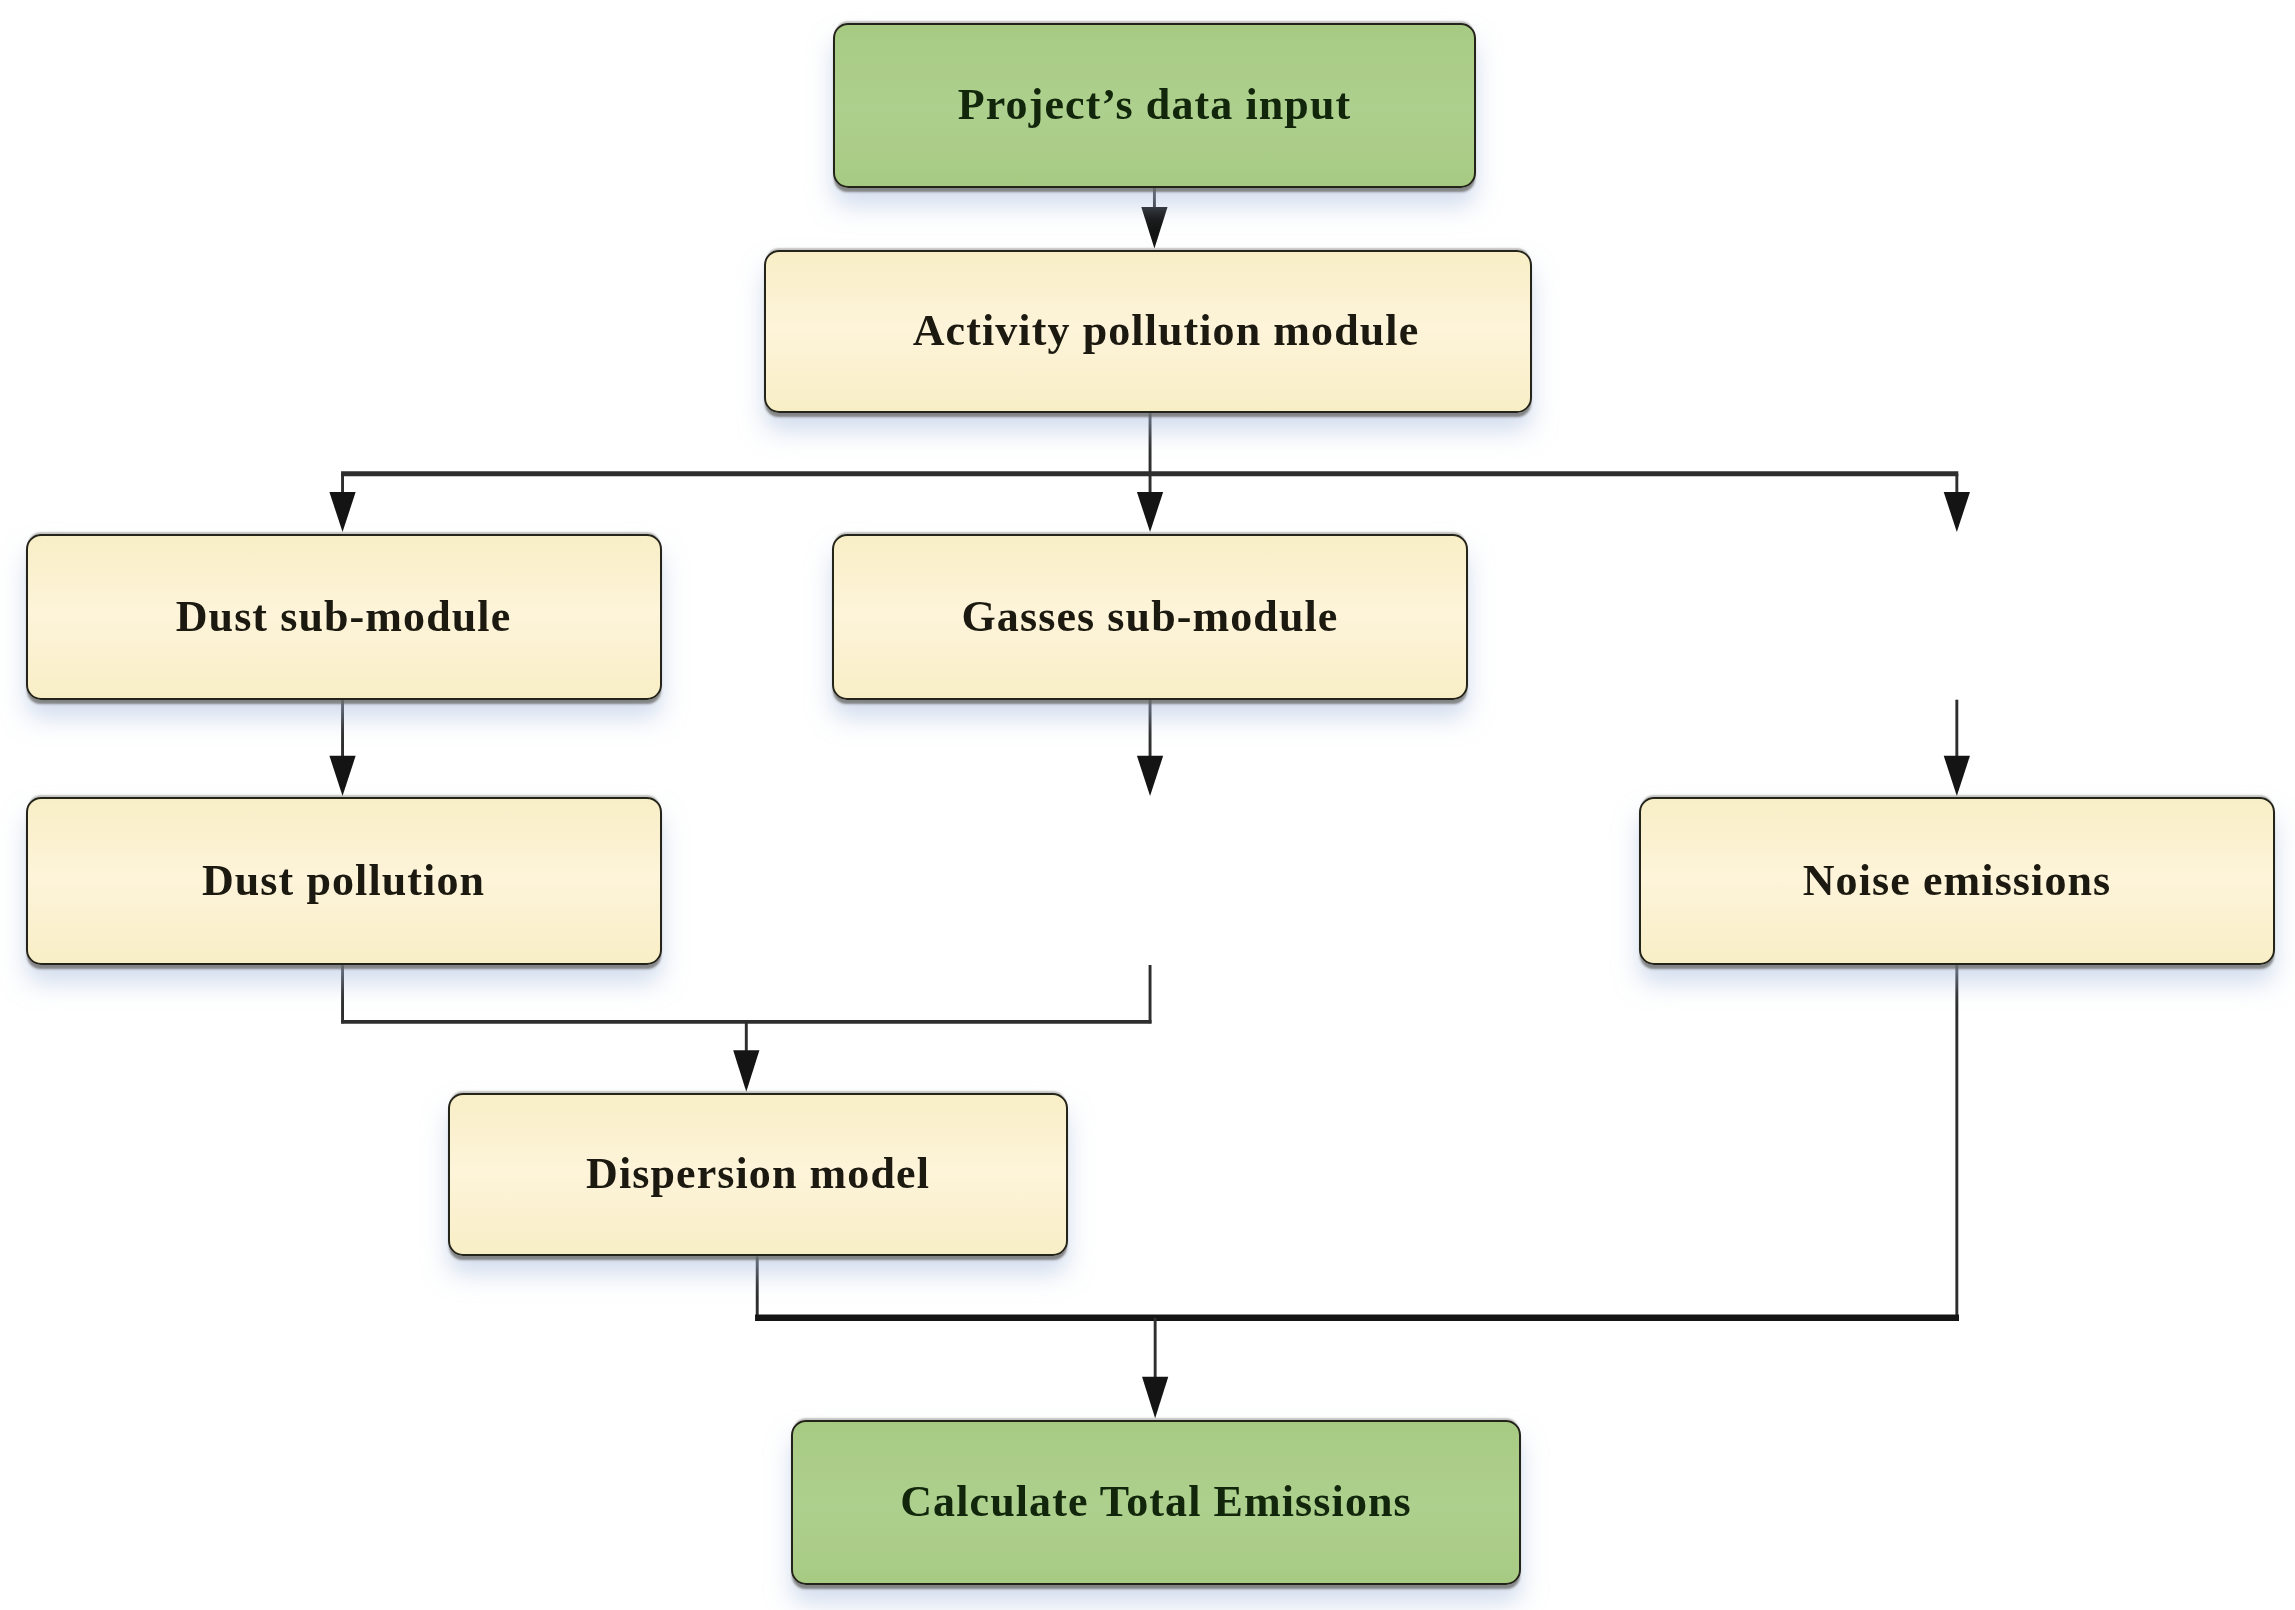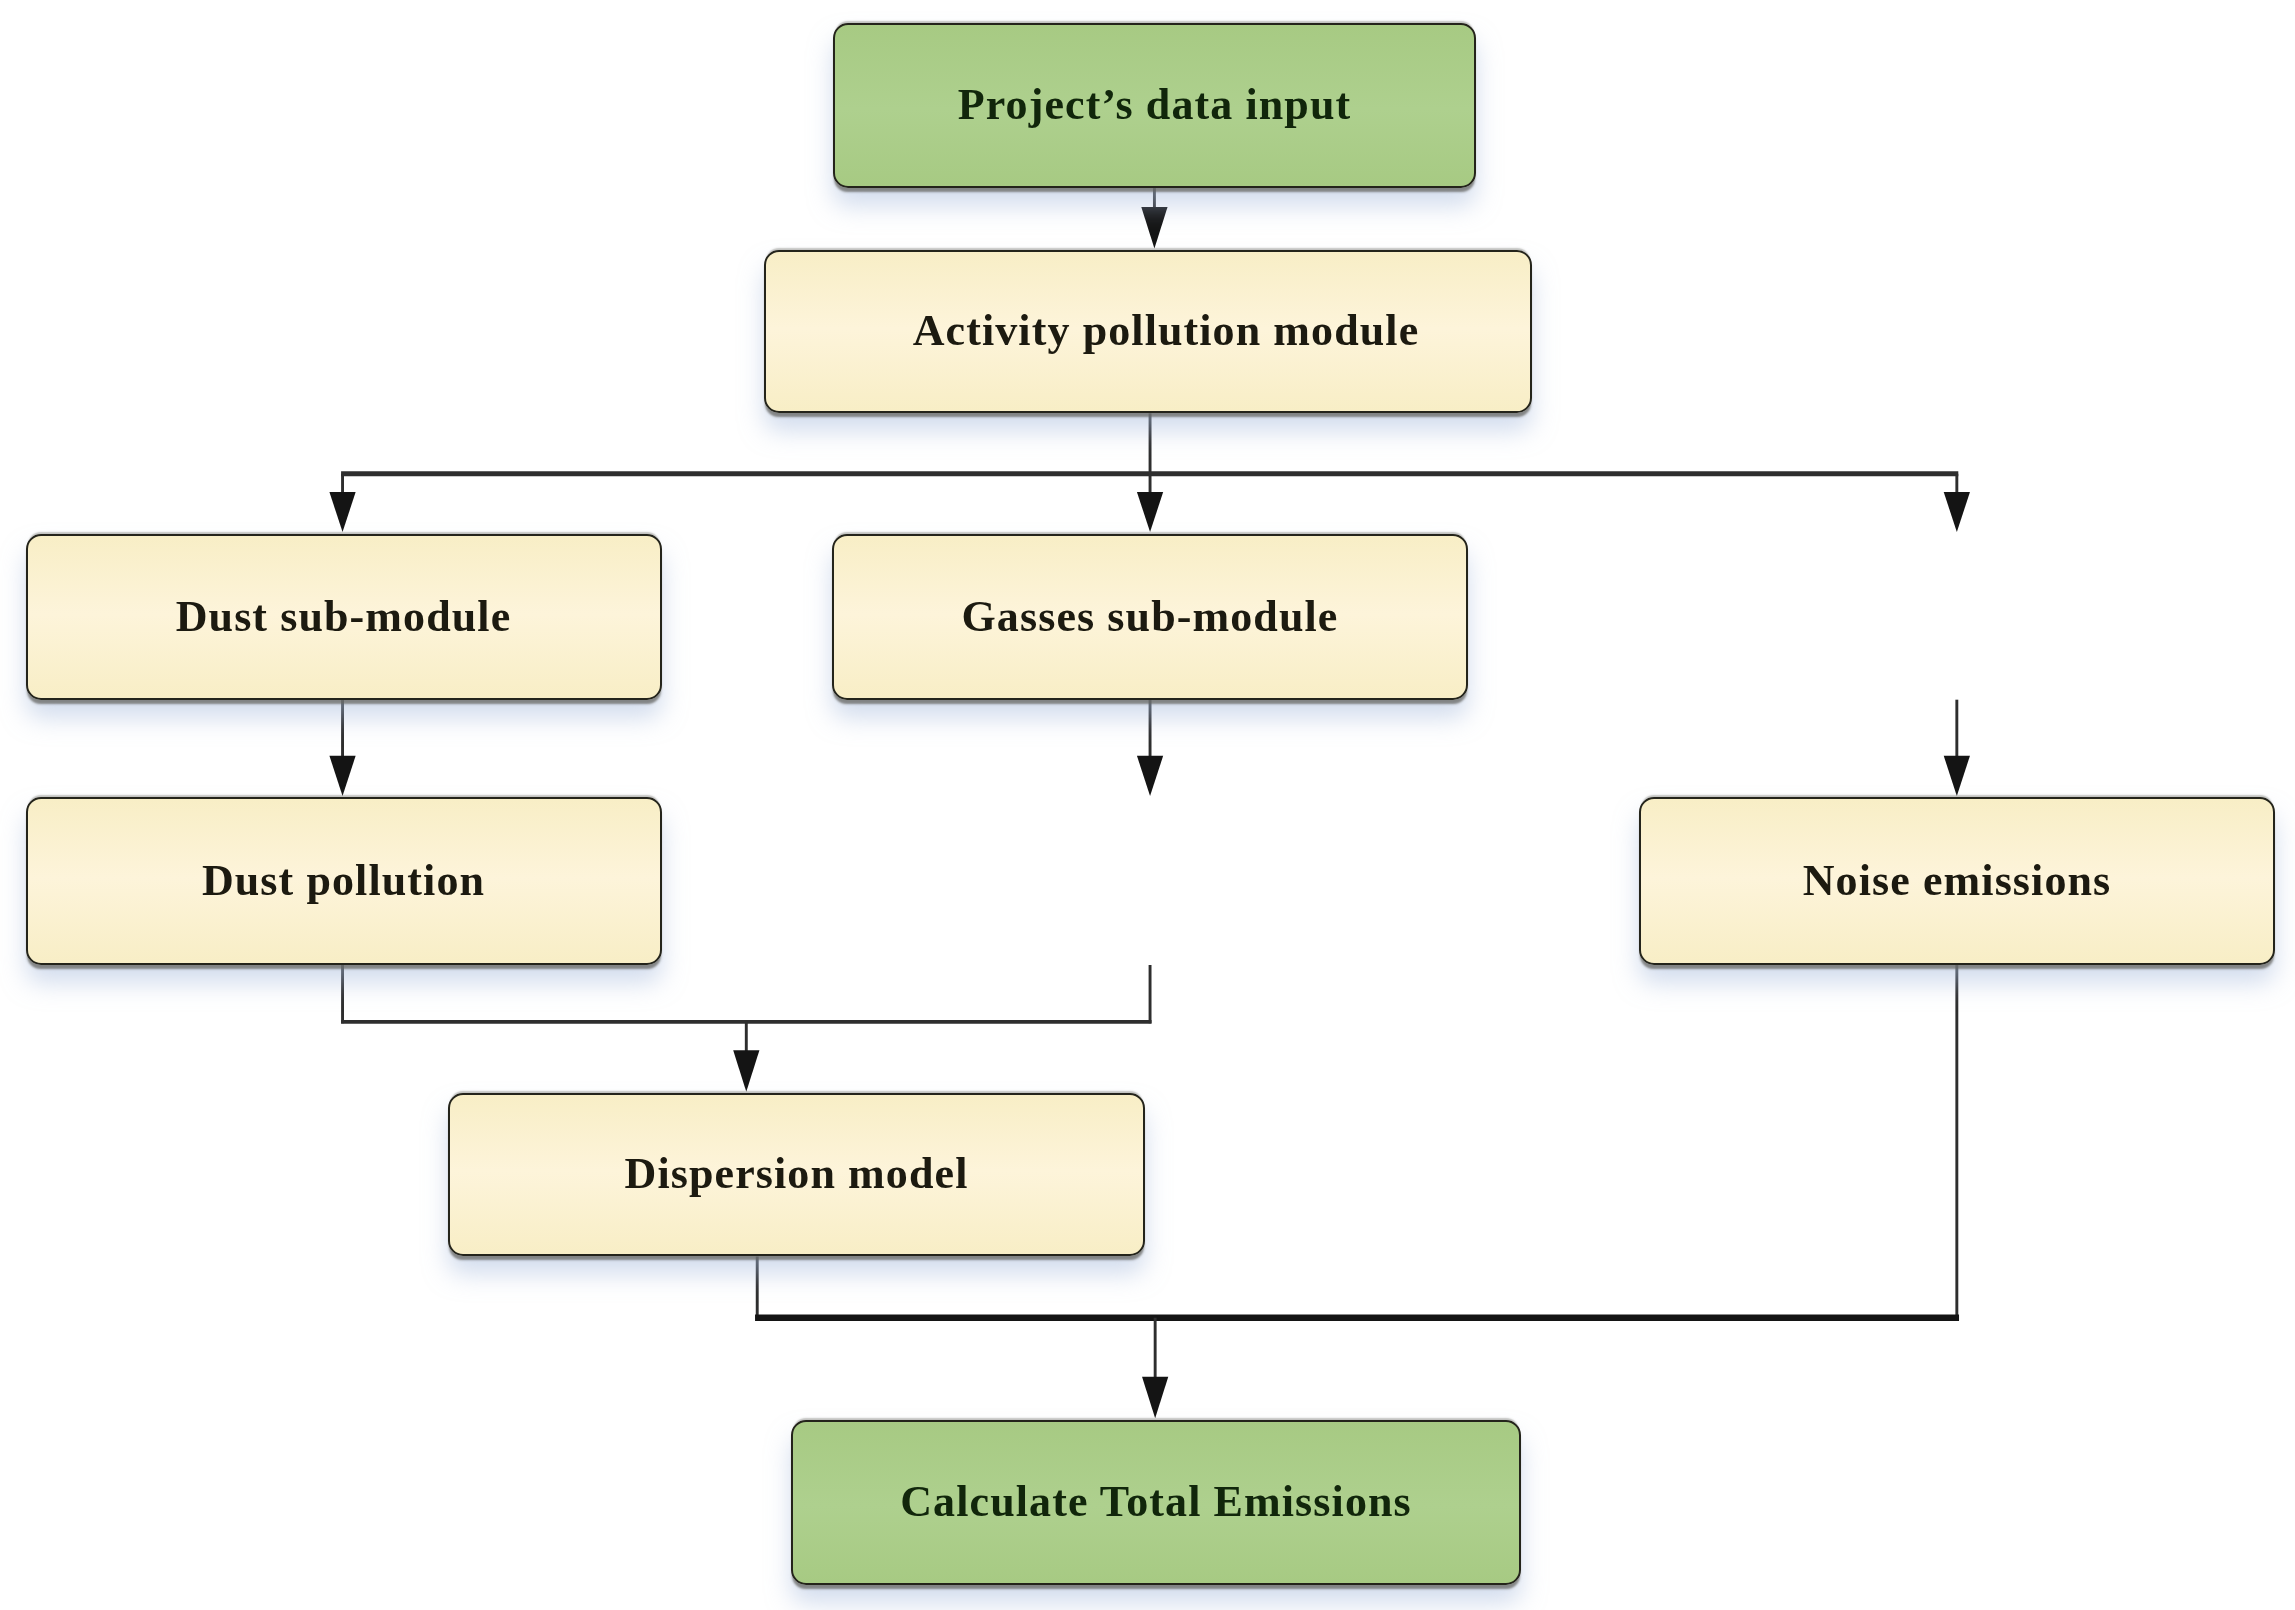--- a/index.html
+++ b/index.html
@@ -78,21 +78,21 @@
     color: var(--green-text, #11260b);
   }
   #node-project-data-input        { left: 833px; top: 23px;   width: 643px;  height: 165px; }
   #node-activity-pollution-module { left: 764px; top: 250px;  width: 768px; height: 163px; padding-left: 36px; }
   #node-dust-sub-module           { left: 25.5px;   top: 534px;  width: 636px;  height: 166px; text-align: center; }
   #node-gasses-sub-module         { left: 832px; top: 534px;  width: 636px;  height: 166px; }
   #node-noise-sub-module          { left: 1639px; top: 534px;  width: 636px;  height: 166px; }
   #node-dust-emissions            { left: 25.5px;   top: 797px; width: 636px;  height: 168px; }
   #node-gasses-emissions          { left: 832px; top: 797px; width: 636px;  height: 168px; }
   #node-noise-emissions           { left: 1639px; top: 797px; width: 636px;  height: 168px; }
-  #node-dispersion-model          { left: 448px;  top: 1093px; width: 697px;  height: 163px; }
+  #node-dispersion-model          { left: 448px;  top: 1093px; width: 620px;  height: 163px; }
   #node-calculate-total-emissions { left: 791px; top: 1420px; width: 730px; height: 165px; }
 </style>
 </head>
 <body>
 
 <div class="canvas">
 
   <svg class="connectors" viewBox="0 0 3149 2209" xmlns="http://www.w3.org/2000/svg">
 
     <g>

